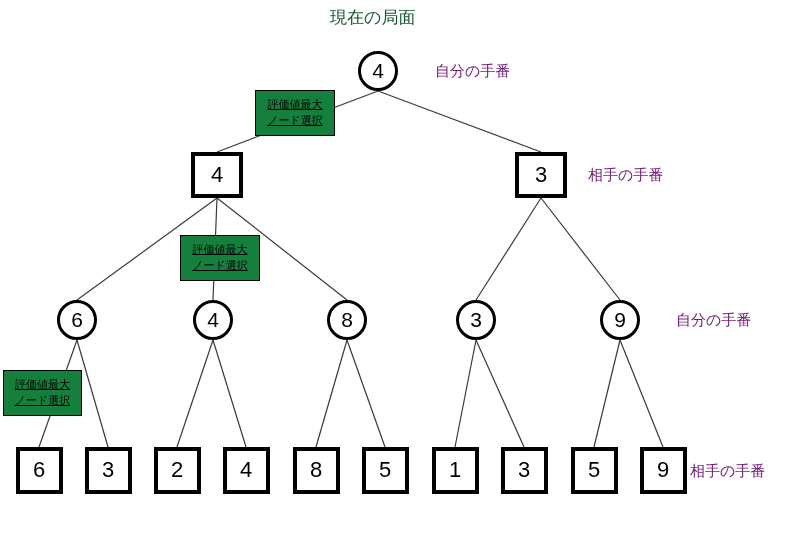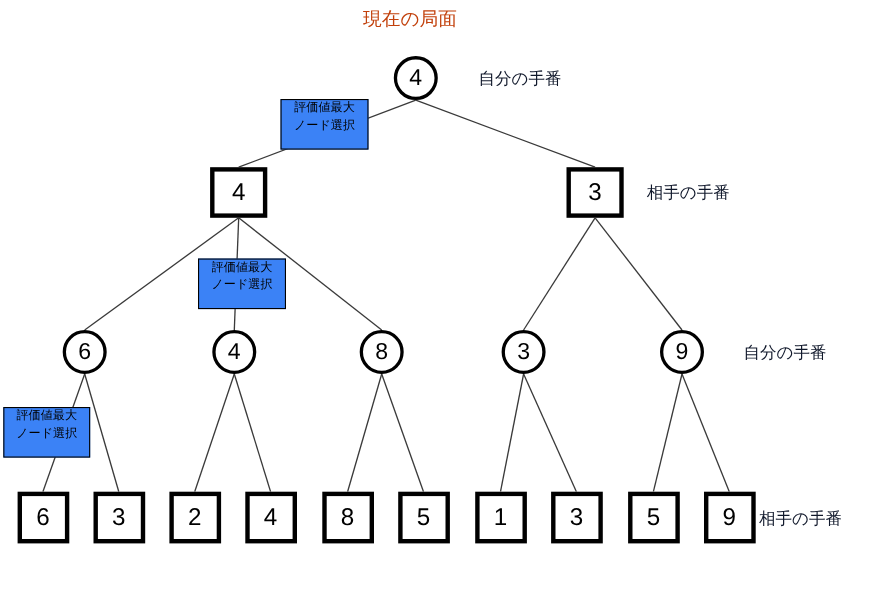--- a/index.html
+++ b/index.html
@@ -48,44 +48,46 @@
   }
   .node-leaf {
     border: 4px solid #000000;
     width: 47px;
     height: 47px;
     font-size: 22px;
   }
   .title {
     position: absolute;
     font-size: 17px;
-    color: #c2410c;
+    color: #14532d;
     white-space: nowrap;
     z-index: 4;
   }
   .row-label {
     position: absolute;
     font-size: 15px;
-    color: #0f172a;
+    color: #701a75;
     white-space: nowrap;
     z-index: 4;
   }
   .callout {
     position: absolute;
     border: 1px solid #000000;
-    background: #3b82f6;
+    background: #15803d;
     box-sizing: border-box;
     display: flex;
     flex-direction: column;
     align-items: center;
+    justify-content: center;
     font-size: 11px;
     line-height: 1.45;
     color: #000000;
     text-align: center;
     z-index: 5;
+    text-decoration: underline;
   }
   .callout span { display: block; white-space: nowrap; }
 </style>
 </head>
 <body>
 
 <div id="root-canvas">
 
   <svg id="edge-layer" viewBox="0 0 810 554" xmlns="http://www.w3.org/2000/svg">
       <line x1="378" y1="91" x2="217" y2="152" stroke="#3a3a3a" stroke-width="1.2"></line>

